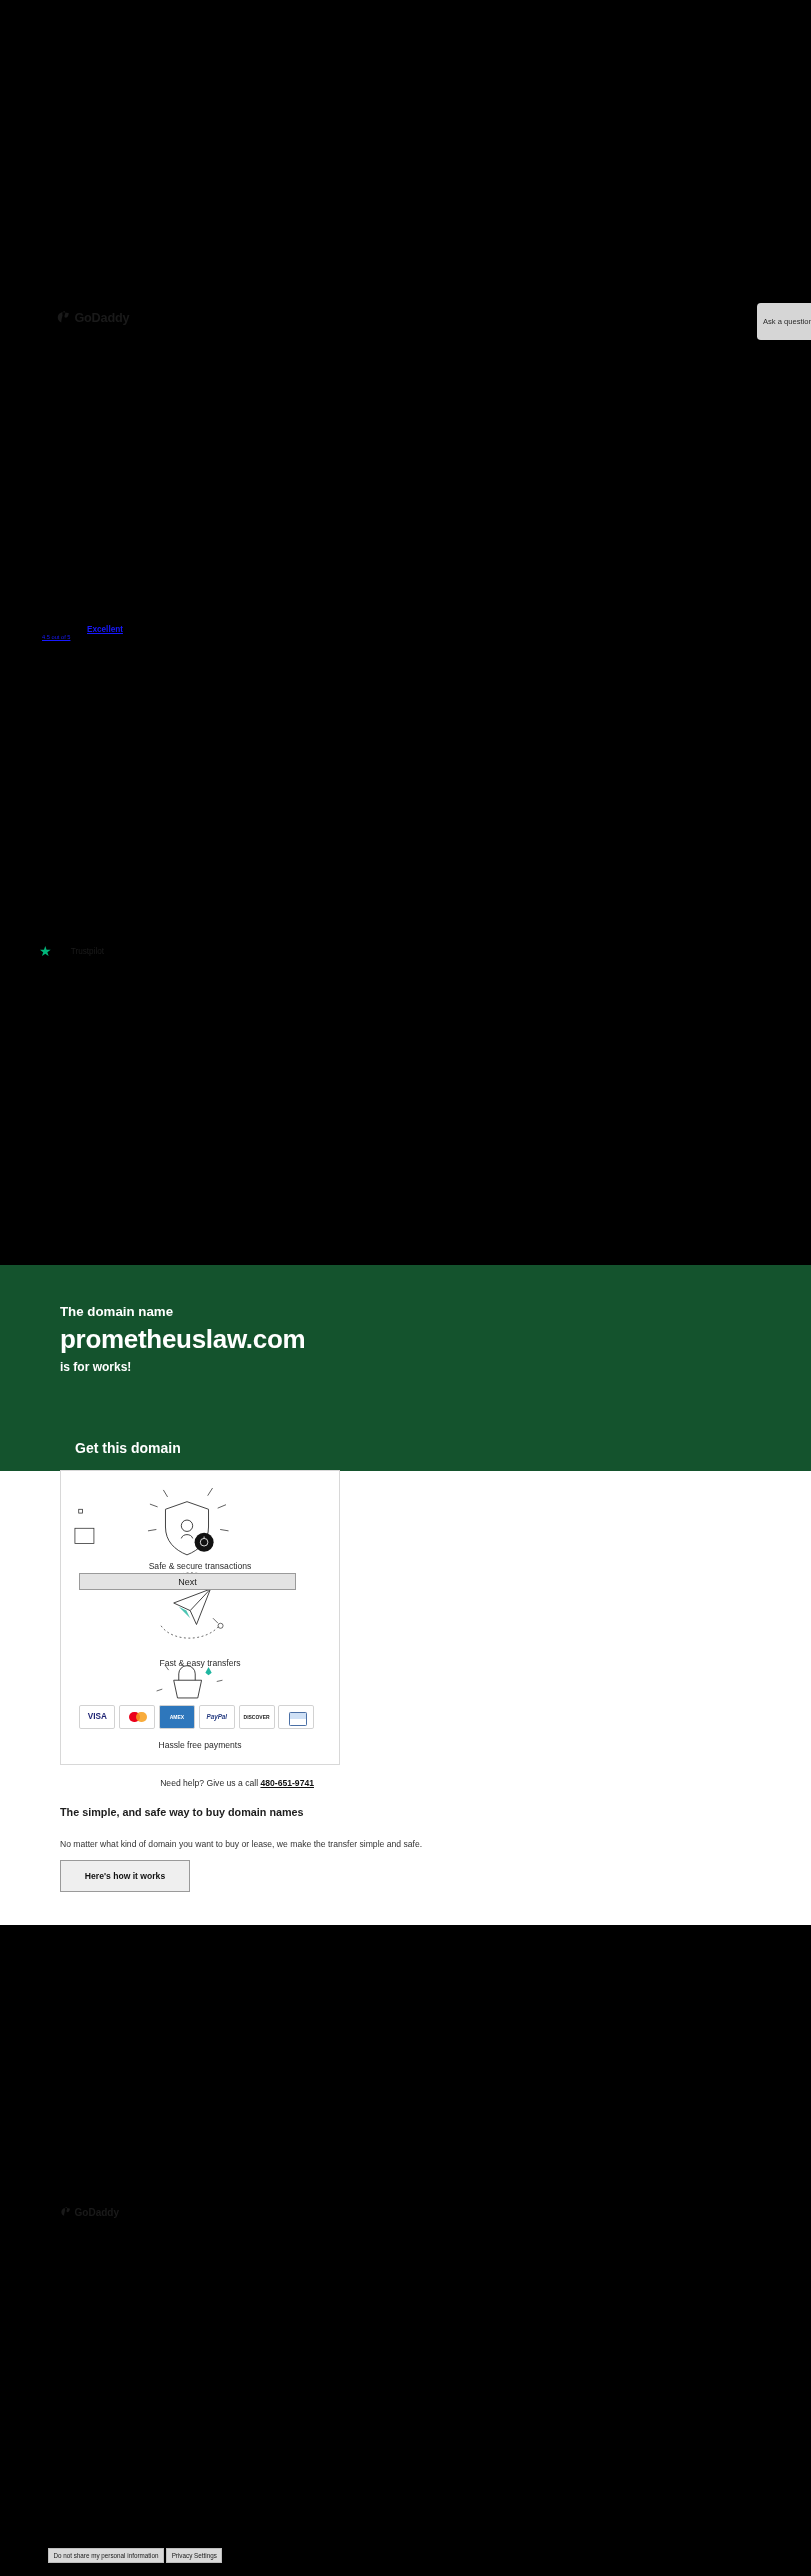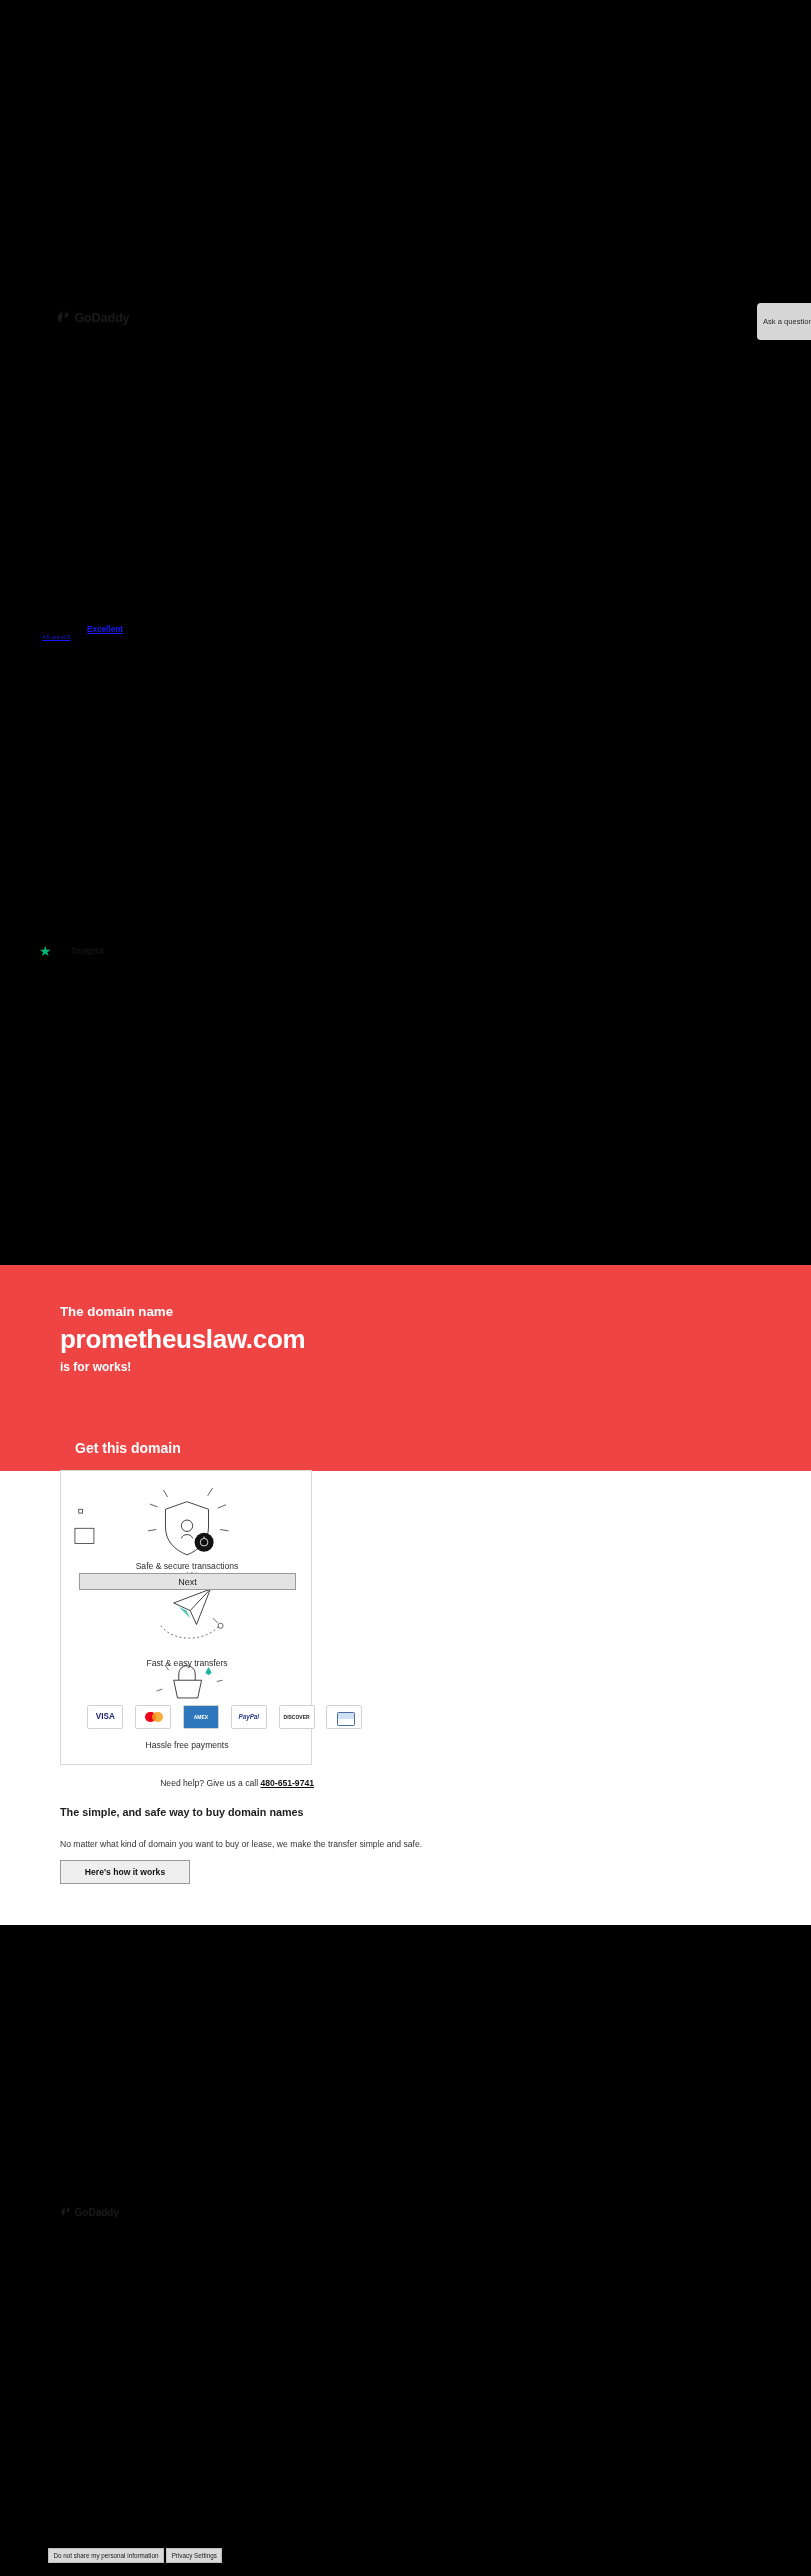--- a/index.html
+++ b/index.html
@@ -55,42 +55,43 @@
   .tp-badge {
     position:absolute; left:39px; top:944px;
     display:flex; align-items:center; gap:3.2px;
   }
   .tp-badge .star { color:#00b67a; font-size:14px; line-height:1; }
   .tp-badge .word { color:#1b1b1b; font-size:8.2px; font-weight:400;margin-left:16px; }
 
   
   .sale-band {
     position:absolute; left:0; top:1265px; width:811px; height:207px;
-    background:#ef4444;
+    background:#14532d;
   }
   .sale-inner { position:absolute; left:60px; top:39px; }
   .sale-l1 { font-size:13.3px; font-weight:700; color:#fff; margin:0 0 5px 0; }
   .sale-domain { font-size:26px; font-weight:700; color:#fff; margin:0 0 5px 0; letter-spacing:-0.3px; }
   .sale-l3 { font-size:12px; font-weight:700; color:#fff; margin:0; }
   .get-domain {
     position:absolute; left:75px; top:1440px;
     font-size:14px; font-weight:700; color:#fff;
   }
 
   
   .white-region {
     position:absolute; left:0; top:1471px; width:811px; height:454px;
     background:#fff; color:#1d1d1d;
   }
 
   .card {
     position:absolute; left:60px; top:-0.6px;
-    width:252px; height:295px;
+    width:280px; height:295px;
     background:#fff;
     border:0.6px solid #d8d8d8;
+    padding-left:13px;
   }
 
   .illus { position:absolute; left:0; top:0; width:252px; height:295px; }
 
   .feat {
     position:absolute;
     width:252px; text-align:center;
     font-size:8.6px; color:#2b2b2b;
   }
   .feat-secure { top:90px; }
@@ -107,21 +108,21 @@
 
   .pay-row {
     position:absolute; left:18.4px; top:231px;
     width:216px; height:29px;
     display:flex; align-items:center; gap:3.8px;
   }
   .pay-chip {
     height:24px; min-width:36px;
     background:#fff; border:0.6px solid #d2d2d2; border-radius:1.9px;
     display:flex; align-items:center; justify-content:center;
-    font-size:8.2px; font-weight:700; color:#1a1f71;margin-left:8px;
+    font-size:8.2px; font-weight:700; color:#1a1f71;
   }
   .pay-chip.mc { font-size:0; position:relative; }
   .pay-chip.mc::before, .pay-chip.mc::after {
     content:""; position:absolute; width:10.8px; height:10.8px; border-radius:50%;
   }
   .pay-chip.mc::before { background:#eb001b; left:9px; }
   .pay-chip.mc::after { background:#f79e1b; left:16px; opacity:.85; }
   .pay-chip.amex { background:#2e77bc; color:#fff; font-size:5px; font-weight:700; }
   .pay-chip.paypal { font-size:6.3px; color:#253b80; font-style:italic; font-weight:700; }
   .pay-chip.discover { font-size:5px; color:#222; font-weight:700; }
@@ -141,21 +142,21 @@
   .sub-head {
     position:absolute; left:60px; top:335px;
     font-size:10.8px; font-weight:700; color:#1d1d1d;
   }
   .sub-copy {
     position:absolute; left:60px; top:368px;
     font-size:8.6px; color:#333;
   }
   .how-btn {
     position:absolute; left:60px; top:389px;
-    width:130px; height:24px;
+    width:130px; height:32px;
     background:#efefef; border:0.6px solid #9a9a9a;
     color:#111; font-size:8.6px; font-weight:700;
     display:flex; align-items:center; justify-content:center;
   }
 
   
   .bottom-region {
     position:absolute; left:0; top:1925px; width:811px; height:651px;
     background:#000;
   }

